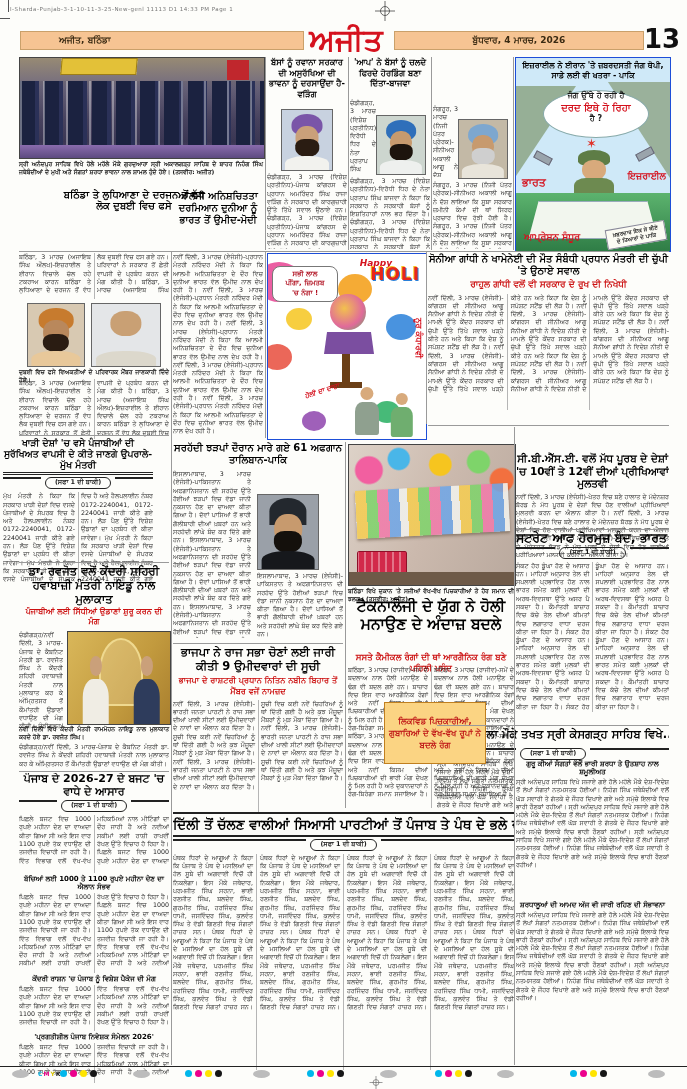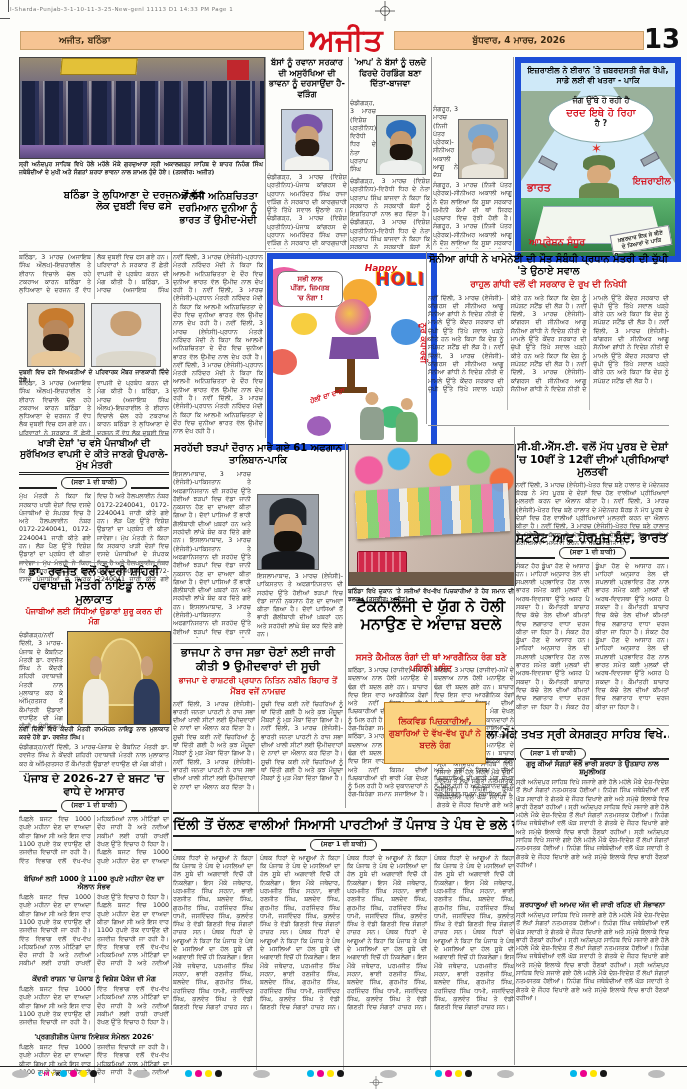--- a/index.html
+++ b/index.html
@@ -16,21 +16,21 @@
   .mast-title{font-size:30px;font-weight:bold;color:#d5121e;text-align:center;line-height:1;}
   .pagenum{font-size:26px;font-weight:bold;color:#111;text-align:right;}
   
   .bt{font-size:6.3px;line-height:1.32;text-align:justify;color:#222;overflow:hidden;}
   .cols2{column-count:2;column-gap:6px;column-rule:1px solid #b5b5b5;}
   .cols3{column-count:3;column-gap:7px;column-rule:1px solid #b5b5b5;}
   .cols4{column-count:4;column-gap:7px;column-rule:1px solid #b5b5b5;}
   .hl{font-weight:bold;color:#000;text-align:center;overflow:hidden;}
   .kick{font-weight:bold;color:#cc1111;text-align:center;overflow:hidden;}
   .cap{font-size:6px;font-weight:bold;line-height:1.25;text-align:justify;color:#111;}
-  .pill{display:flex;align-items:flex-end;gap:4px;}
+  .pill{display:flex;align-items:flex-start;gap:4px;}
   .pill::before,.pill::after{content:"";flex:1;border-top:2px solid #222;}
   .pill span{border:1px solid #222;border-radius:9px;padding:0 9px;font-size:6.5px;
              font-weight:bold;white-space:nowrap;line-height:1.5;}
   .subhead{font-size:7px;font-weight:bold;text-align:center;color:#000;}
   .vr{position:absolute;width:1px;background:#9a9a9a;}
   .hr{position:absolute;height:1px;background:#9a9a9a;}
   .pre{white-space:pre-line;}
   
   .photo{border:1px solid #444;overflow:hidden;}
   .photo-nihang{background:linear-gradient(180deg,#978a74 0%,#716a80 30%,#4e4763 62%,#403a57 84%,#6a5588 100%);}
@@ -69,21 +69,21 @@
   .shop-counter{position:absolute;left:0;bottom:0;width:100%;height:9%;background:#6e5a48;}
   .photo-meet{background:linear-gradient(120deg,#d9b75a,#c29a3e 60%,#a97f2e);}
   .meet-arch{position:absolute;left:30%;top:6%;width:40%;height:70%;border:2px solid #efd98f;
              border-radius:50% 50% 0 0;background:rgba(255,240,200,.25);}
   .meet-man{position:absolute;bottom:0;width:26%;height:74%;}
   .mm-head{position:absolute;left:50%;top:0;width:46%;height:30%;transform:translateX(-50%);
            background:#caa07a;border-radius:46%;}
   .mm-body{position:absolute;left:50%;bottom:0;width:100%;height:66%;transform:translateX(-50%);
            border-radius:40% 40% 0 0;}
   
-  .cart{border:6px solid #1d4ed8;overflow:hidden;}
+  .cart{border:1px solid #1d4ed8;overflow:hidden;}
   .cart1{background:#cfe9f8;}
   .c1-mtl{position:absolute;left:0;top:28px;width:60px;height:90px;background:#8fa98b;
           clip-path:polygon(0 0,100% 0,0 100%);opacity:.9;}
   .c1-mtr{position:absolute;right:0;top:24px;width:62px;height:96px;background:#93ab90;
           clip-path:polygon(0 0,100% 0,100% 100%);opacity:.9;}
   .c1-head{font-size:8px;font-weight:bold;text-align:center;line-height:1.25;color:#000;}
   .c1-bubble{position:absolute;background:#fff;border:1px solid #8aa;border-radius:50%;
              display:flex;flex-direction:column;align-items:center;justify-content:flex-start;
              font-weight:bold;font-size:8px;text-align:center;line-height:1.3;}
   .c1-red{color:#d5121e;font-size:10px;}
@@ -271,21 +271,21 @@
     <div class="c2-sig" style="right:2px;top:64px;">ਨੂਰ ਕੰਧਾਰਵੀ</div>
     <div class="c2-happy" style="left:36px;bottom:44px;transform:rotate(-18deg);font-size:7px;">ਹੋਲੀ ਦਾ ਦਾਦਾ</div>
   </div>
 
   <div class="abs" style="left:428px;top:253px;width:241px;height:171px;">
     <div class="hl" style="font-size:10px;line-height:1.18;">ਸੋਨੀਆ ਗਾਂਧੀ ਨੇ ਖਾਮੇਨੇਈ ਦੀ ਮੌਤ ਸੰਬੰਧੀ ਪ੍ਰਧਾਨ ਮੰਤਰੀ ਦੀ ਚੁੱਪੀ 'ਤੇ ਉਠਾਏ ਸਵਾਲ</div>
     <div class="kick" style="font-size:9px;margin-top:2px;">ਰਾਹੁਲ ਗਾਂਧੀ ਵਲੋਂ ਵੀ ਸਰਕਾਰ ਦੇ ਰੁਖ ਦੀ ਨਿਖੇਧੀ</div>
     <div class="bt cols3" style="margin-top:4px;height:116px;">ਨਵੀਂ ਦਿੱਲੀ, 3 ਮਾਰਚ (ਏਜੰਸੀ)-ਕਾਂਗਰਸ ਦੀ ਸੀਨੀਅਰ ਆਗੂ ਸੋਨੀਆ ਗਾਂਧੀ ਨੇ ਵਿਦੇਸ਼ ਨੀਤੀ ਦੇ ਮਾਮਲੇ ਉੱਤੇ ਕੇਂਦਰ ਸਰਕਾਰ ਦੀ ਚੁੱਪੀ ਉੱਤੇ ਤਿੱਖੇ ਸਵਾਲ ਖੜ੍ਹੇ ਕੀਤੇ ਹਨ ਅਤੇ ਕਿਹਾ ਕਿ ਦੇਸ਼ ਨੂੰ ਸਪੱਸ਼ਟ ਸਟੈਂਡ ਦੀ ਲੋੜ ਹੈ। ਨਵੀਂ ਦਿੱਲੀ, 3 ਮਾਰਚ (ਏਜੰਸੀ)-ਕਾਂਗਰਸ ਦੀ ਸੀਨੀਅਰ ਆਗੂ ਸੋਨੀਆ ਗਾਂਧੀ ਨੇ ਵਿਦੇਸ਼ ਨੀਤੀ ਦੇ ਮਾਮਲੇ ਉੱਤੇ ਕੇਂਦਰ ਸਰਕਾਰ ਦੀ ਚੁੱਪੀ ਉੱਤੇ ਤਿੱਖੇ ਸਵਾਲ ਖੜ੍ਹੇ ਕੀਤੇ ਹਨ ਅਤੇ ਕਿਹਾ ਕਿ ਦੇਸ਼ ਨੂੰ ਸਪੱਸ਼ਟ ਸਟੈਂਡ ਦੀ ਲੋੜ ਹੈ। ਨਵੀਂ ਦਿੱਲੀ, 3 ਮਾਰਚ (ਏਜੰਸੀ)-ਕਾਂਗਰਸ ਦੀ ਸੀਨੀਅਰ ਆਗੂ ਸੋਨੀਆ ਗਾਂਧੀ ਨੇ ਵਿਦੇਸ਼ ਨੀਤੀ ਦੇ ਮਾਮਲੇ ਉੱਤੇ ਕੇਂਦਰ ਸਰਕਾਰ ਦੀ ਚੁੱਪੀ ਉੱਤੇ ਤਿੱਖੇ ਸਵਾਲ ਖੜ੍ਹੇ ਕੀਤੇ ਹਨ ਅਤੇ ਕਿਹਾ ਕਿ ਦੇਸ਼ ਨੂੰ ਸਪੱਸ਼ਟ ਸਟੈਂਡ ਦੀ ਲੋੜ ਹੈ। ਨਵੀਂ ਦਿੱਲੀ, 3 ਮਾਰਚ (ਏਜੰਸੀ)-ਕਾਂਗਰਸ ਦੀ ਸੀਨੀਅਰ ਆਗੂ ਸੋਨੀਆ ਗਾਂਧੀ ਨੇ ਵਿਦੇਸ਼ ਨੀਤੀ ਦੇ ਮਾਮਲੇ ਉੱਤੇ ਕੇਂਦਰ ਸਰਕਾਰ ਦੀ ਚੁੱਪੀ ਉੱਤੇ ਤਿੱਖੇ ਸਵਾਲ ਖੜ੍ਹੇ ਕੀਤੇ ਹਨ ਅਤੇ ਕਿਹਾ ਕਿ ਦੇਸ਼ ਨੂੰ ਸਪੱਸ਼ਟ ਸਟੈਂਡ ਦੀ ਲੋੜ ਹੈ। ਨਵੀਂ ਦਿੱਲੀ, 3 ਮਾਰਚ (ਏਜੰਸੀ)-ਕਾਂਗਰਸ ਦੀ ਸੀਨੀਅਰ ਆਗੂ ਸੋਨੀਆ ਗਾਂਧੀ ਨੇ ਵਿਦੇਸ਼ ਨੀਤੀ ਦੇ ਮਾਮਲੇ ਉੱਤੇ ਕੇਂਦਰ ਸਰਕਾਰ ਦੀ ਚੁੱਪੀ ਉੱਤੇ ਤਿੱਖੇ ਸਵਾਲ ਖੜ੍ਹੇ ਕੀਤੇ ਹਨ ਅਤੇ ਕਿਹਾ ਕਿ ਦੇਸ਼ ਨੂੰ ਸਪੱਸ਼ਟ ਸਟੈਂਡ ਦੀ ਲੋੜ ਹੈ। </div>
   </div>
 
-  <div class="abs" style="left:516px;top:440px;width:153px;height:100px;">
+  <div class="abs" style="left:516px;top:452px;width:153px;height:100px;">
     <div class="hl" style="font-size:10.5px;line-height:1.2;">ਸੀ.ਬੀ.ਐੱਸ.ਈ. ਵਲੋਂ ਮੱਧ ਪੂਰਬ ਦੇ ਦੇਸ਼ਾਂ 'ਚ 10ਵੀਂ ਤੇ 12ਵੀਂ ਦੀਆਂ ਪ੍ਰੀਖਿਆਵਾਂ ਮੁਲਤਵੀ</div>
     <div class="bt" style="margin-top:3px;height:64px;">ਨਵੀਂ ਦਿੱਲੀ, 3 ਮਾਰਚ (ਏਜੰਸੀ)-ਖੇਤਰ ਵਿਚ ਬਣੇ ਹਾਲਾਤ ਦੇ ਮੱਦੇਨਜ਼ਰ ਬੋਰਡ ਨੇ ਮੱਧ ਪੂਰਬ ਦੇ ਦੇਸ਼ਾਂ ਵਿਚ ਹੋਣ ਵਾਲੀਆਂ ਪ੍ਰੀਖਿਆਵਾਂ ਮੁਲਤਵੀ ਕਰਨ ਦਾ ਐਲਾਨ ਕੀਤਾ ਹੈ। ਨਵੀਂ ਦਿੱਲੀ, 3 ਮਾਰਚ (ਏਜੰਸੀ)-ਖੇਤਰ ਵਿਚ ਬਣੇ ਹਾਲਾਤ ਦੇ ਮੱਦੇਨਜ਼ਰ ਬੋਰਡ ਨੇ ਮੱਧ ਪੂਰਬ ਦੇ ਦੇਸ਼ਾਂ ਵਿਚ ਹੋਣ ਵਾਲੀਆਂ ਪ੍ਰੀਖਿਆਵਾਂ ਮੁਲਤਵੀ ਕਰਨ ਦਾ ਐਲਾਨ ਕੀਤਾ ਹੈ। ਨਵੀਂ ਦਿੱਲੀ, 3 ਮਾਰਚ (ਏਜੰਸੀ)-ਖੇਤਰ ਵਿਚ ਬਣੇ ਹਾਲਾਤ ਦੇ ਮੱਦੇਨਜ਼ਰ ਬੋਰਡ ਨੇ ਮੱਧ ਪੂਰਬ ਦੇ ਦੇਸ਼ਾਂ ਵਿਚ ਹੋਣ ਵਾਲੀਆਂ ਪ੍ਰੀਖਿਆਵਾਂ ਮੁਲਤਵੀ ਕਰਨ ਦਾ ਐਲਾਨ ਕੀਤਾ ਹੈ। </div>
   </div>
 
   <div class="abs" style="left:516px;top:531px;width:153px;height:192px;">
     <div class="hl" style="font-size:12.5px;line-height:1.1;white-space:nowrap;">ਸਟਰੇਟ ਆਫ ਹੋਰਮੁਜ਼ ਬੰਦ, ਭਾਰਤ ਲਈ ਤੇਲ...</div>
     <div class="pill" style="margin-top:2px;">
       <span>(ਸਫਾ 1 ਦੀ ਬਾਕੀ)</span>
     </div>
     <div class="bt cols2" style="margin-top:3px;height:150px;">ਸੰਕਟ ਹੋਰ ਡੂੰਘਾ ਹੋਣ ਦੇ ਆਸਾਰ ਹਨ। ਮਾਹਿਰਾਂ ਅਨੁਸਾਰ ਤੇਲ ਦੀ ਸਪਲਾਈ ਪ੍ਰਭਾਵਿਤ ਹੋਣ ਨਾਲ ਭਾਰਤ ਸਮੇਤ ਕਈ ਮੁਲਕਾਂ ਦੀ ਅਰਥ-ਵਿਵਸਥਾ ਉੱਤੇ ਅਸਰ ਪੈ ਸਕਦਾ ਹੈ। ਕੌਮਾਂਤਰੀ ਬਾਜ਼ਾਰ ਵਿਚ ਕੱਚੇ ਤੇਲ ਦੀਆਂ ਕੀਮਤਾਂ ਵਿਚ ਲਗਾਤਾਰ ਵਾਧਾ ਦਰਜ ਕੀਤਾ ਜਾ ਰਿਹਾ ਹੈ। ਸੰਕਟ ਹੋਰ ਡੂੰਘਾ ਹੋਣ ਦੇ ਆਸਾਰ ਹਨ। ਮਾਹਿਰਾਂ ਅਨੁਸਾਰ ਤੇਲ ਦੀ ਸਪਲਾਈ ਪ੍ਰਭਾਵਿਤ ਹੋਣ ਨਾਲ ਭਾਰਤ ਸਮੇਤ ਕਈ ਮੁਲਕਾਂ ਦੀ ਅਰਥ-ਵਿਵਸਥਾ ਉੱਤੇ ਅਸਰ ਪੈ ਸਕਦਾ ਹੈ। ਕੌਮਾਂਤਰੀ ਬਾਜ਼ਾਰ ਵਿਚ ਕੱਚੇ ਤੇਲ ਦੀਆਂ ਕੀਮਤਾਂ ਵਿਚ ਲਗਾਤਾਰ ਵਾਧਾ ਦਰਜ ਕੀਤਾ ਜਾ ਰਿਹਾ ਹੈ। ਸੰਕਟ ਹੋਰ ਡੂੰਘਾ ਹੋਣ ਦੇ ਆਸਾਰ ਹਨ। ਮਾਹਿਰਾਂ ਅਨੁਸਾਰ ਤੇਲ ਦੀ ਸਪਲਾਈ ਪ੍ਰਭਾਵਿਤ ਹੋਣ ਨਾਲ ਭਾਰਤ ਸਮੇਤ ਕਈ ਮੁਲਕਾਂ ਦੀ ਅਰਥ-ਵਿਵਸਥਾ ਉੱਤੇ ਅਸਰ ਪੈ ਸਕਦਾ ਹੈ। ਕੌਮਾਂਤਰੀ ਬਾਜ਼ਾਰ ਵਿਚ ਕੱਚੇ ਤੇਲ ਦੀਆਂ ਕੀਮਤਾਂ ਵਿਚ ਲਗਾਤਾਰ ਵਾਧਾ ਦਰਜ ਕੀਤਾ ਜਾ ਰਿਹਾ ਹੈ। ਸੰਕਟ ਹੋਰ ਡੂੰਘਾ ਹੋਣ ਦੇ ਆਸਾਰ ਹਨ। ਮਾਹਿਰਾਂ ਅਨੁਸਾਰ ਤੇਲ ਦੀ ਸਪਲਾਈ ਪ੍ਰਭਾਵਿਤ ਹੋਣ ਨਾਲ ਭਾਰਤ ਸਮੇਤ ਕਈ ਮੁਲਕਾਂ ਦੀ ਅਰਥ-ਵਿਵਸਥਾ ਉੱਤੇ ਅਸਰ ਪੈ ਸਕਦਾ ਹੈ। ਕੌਮਾਂਤਰੀ ਬਾਜ਼ਾਰ ਵਿਚ ਕੱਚੇ ਤੇਲ ਦੀਆਂ ਕੀਮਤਾਂ ਵਿਚ ਲਗਾਤਾਰ ਵਾਧਾ ਦਰਜ ਕੀਤਾ ਜਾ ਰਿਹਾ ਹੈ। </div>
@@ -298,21 +298,21 @@
     <span>(ਸਫਾ 1 ਦੀ ਬਾਕੀ)</span>
   </div>
   <div class="abs bt" style="left:437px;top:760px;width:76px;height:50px;">ਸ੍ਰੀ ਅਨੰਦਪੁਰ ਸਾਹਿਬ ਵਿਖੇ ਸਜਾਏ ਗਏ ਹੋਲੇ ਮਹੱਲੇ ਮੌਕੇ ਦੇਸ਼-ਵਿਦੇਸ਼ ਤੋਂ ਲੱਖਾਂ ਸੰਗਤਾਂ ਨਤਮਸਤਕ ਹੋਈਆਂ। ਨਿਹੰਗ ਸਿੰਘ ਜਥੇਬੰਦੀਆਂ ਵਲੋਂ ਘੋੜ ਸਵਾਰੀ ਤੇ ਗੱਤਕੇ ਦੇ ਜੌਹਰ ਦਿਖਾਏ ਗਏ ਅਤੇ ਸਮੁੱਚੇ ਇਲਾਕੇ ਵਿਚ ਭਾਰੀ ਰੌਣਕਾਂ ਰਹੀਆਂ।</div>
   <div class="abs" style="left:516px;top:760px;width:153px;height:305px;">
     <div class="subhead">ਗੁਰੂ ਕੀਆਂ ਸੰਗਤਾਂ ਵੱਲੋਂ ਭਾਰੀ ਸ਼ਰਧਾ ਤੇ ਉਤਸ਼ਾਹ ਨਾਲ ਸ਼ਮੂਲੀਅਤ</div>
     <div class="bt" style="height:120px;margin-top:2px;">ਸ੍ਰੀ ਅਨੰਦਪੁਰ ਸਾਹਿਬ ਵਿਖੇ ਸਜਾਏ ਗਏ ਹੋਲੇ ਮਹੱਲੇ ਮੌਕੇ ਦੇਸ਼-ਵਿਦੇਸ਼ ਤੋਂ ਲੱਖਾਂ ਸੰਗਤਾਂ ਨਤਮਸਤਕ ਹੋਈਆਂ। ਨਿਹੰਗ ਸਿੰਘ ਜਥੇਬੰਦੀਆਂ ਵਲੋਂ ਘੋੜ ਸਵਾਰੀ ਤੇ ਗੱਤਕੇ ਦੇ ਜੌਹਰ ਦਿਖਾਏ ਗਏ ਅਤੇ ਸਮੁੱਚੇ ਇਲਾਕੇ ਵਿਚ ਭਾਰੀ ਰੌਣਕਾਂ ਰਹੀਆਂ। ਸ੍ਰੀ ਅਨੰਦਪੁਰ ਸਾਹਿਬ ਵਿਖੇ ਸਜਾਏ ਗਏ ਹੋਲੇ ਮਹੱਲੇ ਮੌਕੇ ਦੇਸ਼-ਵਿਦੇਸ਼ ਤੋਂ ਲੱਖਾਂ ਸੰਗਤਾਂ ਨਤਮਸਤਕ ਹੋਈਆਂ। ਨਿਹੰਗ ਸਿੰਘ ਜਥੇਬੰਦੀਆਂ ਵਲੋਂ ਘੋੜ ਸਵਾਰੀ ਤੇ ਗੱਤਕੇ ਦੇ ਜੌਹਰ ਦਿਖਾਏ ਗਏ ਅਤੇ ਸਮੁੱਚੇ ਇਲਾਕੇ ਵਿਚ ਭਾਰੀ ਰੌਣਕਾਂ ਰਹੀਆਂ। ਸ੍ਰੀ ਅਨੰਦਪੁਰ ਸਾਹਿਬ ਵਿਖੇ ਸਜਾਏ ਗਏ ਹੋਲੇ ਮਹੱਲੇ ਮੌਕੇ ਦੇਸ਼-ਵਿਦੇਸ਼ ਤੋਂ ਲੱਖਾਂ ਸੰਗਤਾਂ ਨਤਮਸਤਕ ਹੋਈਆਂ। ਨਿਹੰਗ ਸਿੰਘ ਜਥੇਬੰਦੀਆਂ ਵਲੋਂ ਘੋੜ ਸਵਾਰੀ ਤੇ ਗੱਤਕੇ ਦੇ ਜੌਹਰ ਦਿਖਾਏ ਗਏ ਅਤੇ ਸਮੁੱਚੇ ਇਲਾਕੇ ਵਿਚ ਭਾਰੀ ਰੌਣਕਾਂ ਰਹੀਆਂ। </div>
     <div class="subhead" style="margin-top:3px;">ਸ਼ਰਧਾਲੂਆਂ ਦੀ ਆਮਦ ਅੱਜ ਵੀ ਜਾਰੀ ਰਹਿਣ ਦੀ ਸੰਭਾਵਨਾ</div>
     <div class="bt" style="height:140px;margin-top:2px;">ਸ੍ਰੀ ਅਨੰਦਪੁਰ ਸਾਹਿਬ ਵਿਖੇ ਸਜਾਏ ਗਏ ਹੋਲੇ ਮਹੱਲੇ ਮੌਕੇ ਦੇਸ਼-ਵਿਦੇਸ਼ ਤੋਂ ਲੱਖਾਂ ਸੰਗਤਾਂ ਨਤਮਸਤਕ ਹੋਈਆਂ। ਨਿਹੰਗ ਸਿੰਘ ਜਥੇਬੰਦੀਆਂ ਵਲੋਂ ਘੋੜ ਸਵਾਰੀ ਤੇ ਗੱਤਕੇ ਦੇ ਜੌਹਰ ਦਿਖਾਏ ਗਏ ਅਤੇ ਸਮੁੱਚੇ ਇਲਾਕੇ ਵਿਚ ਭਾਰੀ ਰੌਣਕਾਂ ਰਹੀਆਂ। ਸ੍ਰੀ ਅਨੰਦਪੁਰ ਸਾਹਿਬ ਵਿਖੇ ਸਜਾਏ ਗਏ ਹੋਲੇ ਮਹੱਲੇ ਮੌਕੇ ਦੇਸ਼-ਵਿਦੇਸ਼ ਤੋਂ ਲੱਖਾਂ ਸੰਗਤਾਂ ਨਤਮਸਤਕ ਹੋਈਆਂ। ਨਿਹੰਗ ਸਿੰਘ ਜਥੇਬੰਦੀਆਂ ਵਲੋਂ ਘੋੜ ਸਵਾਰੀ ਤੇ ਗੱਤਕੇ ਦੇ ਜੌਹਰ ਦਿਖਾਏ ਗਏ ਅਤੇ ਸਮੁੱਚੇ ਇਲਾਕੇ ਵਿਚ ਭਾਰੀ ਰੌਣਕਾਂ ਰਹੀਆਂ। ਸ੍ਰੀ ਅਨੰਦਪੁਰ ਸਾਹਿਬ ਵਿਖੇ ਸਜਾਏ ਗਏ ਹੋਲੇ ਮਹੱਲੇ ਮੌਕੇ ਦੇਸ਼-ਵਿਦੇਸ਼ ਤੋਂ ਲੱਖਾਂ ਸੰਗਤਾਂ ਨਤਮਸਤਕ ਹੋਈਆਂ। ਨਿਹੰਗ ਸਿੰਘ ਜਥੇਬੰਦੀਆਂ ਵਲੋਂ ਘੋੜ ਸਵਾਰੀ ਤੇ ਗੱਤਕੇ ਦੇ ਜੌਹਰ ਦਿਖਾਏ ਗਏ ਅਤੇ ਸਮੁੱਚੇ ਇਲਾਕੇ ਵਿਚ ਭਾਰੀ ਰੌਣਕਾਂ ਰਹੀਆਂ। </div>
   </div>
 
-  <div class="abs" style="left:19px;top:437px;width:150px;height:125px;">
+  <div class="abs" style="left:3px;top:437px;width:150px;height:125px;">
     <div class="hl" style="font-size:9.3px;line-height:1.2;border-bottom:3px double #222;padding-bottom:2px;">ਖਾੜੀ ਦੇਸ਼ਾਂ 'ਚ ਵਸੇ ਪੰਜਾਬੀਆਂ ਦੀ ਸੁਰੱਖਿਅਤ ਵਾਪਸੀ ਦੇ ਕੀਤੇ ਜਾਣਗੇ ਉਪਰਾਲੇ-ਮੁੱਖ ਮੰਤਰੀ</div>
     <div class="pill" style="margin-top:2px;">
       <span>(ਸਫਾ 1 ਦੀ ਬਾਕੀ)</span>
     </div>
     <div class="bt cols2" style="margin-top:3px;height:92px;">ਮੁੱਖ ਮੰਤਰੀ ਨੇ ਕਿਹਾ ਕਿ ਸਰਕਾਰ ਖਾੜੀ ਦੇਸ਼ਾਂ ਵਿਚ ਵਸਦੇ ਪੰਜਾਬੀਆਂ ਦੇ ਸੰਪਰਕ ਵਿਚ ਹੈ ਅਤੇ ਹੈਲਪਲਾਈਨ ਨੰਬਰ 0172-2240041, 0172-2240041 ਜਾਰੀ ਕੀਤੇ ਗਏ ਹਨ। ਲੋੜ ਪੈਣ ਉੱਤੇ ਵਿਸ਼ੇਸ਼ ਉਡਾਣਾਂ ਦਾ ਪ੍ਰਬੰਧ ਵੀ ਕੀਤਾ ਜਾਵੇਗਾ। ਮੁੱਖ ਮੰਤਰੀ ਨੇ ਕਿਹਾ ਕਿ ਸਰਕਾਰ ਖਾੜੀ ਦੇਸ਼ਾਂ ਵਿਚ ਵਸਦੇ ਪੰਜਾਬੀਆਂ ਦੇ ਸੰਪਰਕ ਵਿਚ ਹੈ ਅਤੇ ਹੈਲਪਲਾਈਨ ਨੰਬਰ 0172-2240041, 0172-2240041 ਜਾਰੀ ਕੀਤੇ ਗਏ ਹਨ। ਲੋੜ ਪੈਣ ਉੱਤੇ ਵਿਸ਼ੇਸ਼ ਉਡਾਣਾਂ ਦਾ ਪ੍ਰਬੰਧ ਵੀ ਕੀਤਾ ਜਾਵੇਗਾ। ਮੁੱਖ ਮੰਤਰੀ ਨੇ ਕਿਹਾ ਕਿ ਸਰਕਾਰ ਖਾੜੀ ਦੇਸ਼ਾਂ ਵਿਚ ਵਸਦੇ ਪੰਜਾਬੀਆਂ ਦੇ ਸੰਪਰਕ ਵਿਚ ਹੈ ਅਤੇ ਹੈਲਪਲਾਈਨ ਨੰਬਰ 0172-2240041, 0172-2240041 ਜਾਰੀ ਕੀਤੇ ਗਏ ਹਨ। ਲੋੜ ਪੈਣ ਉੱਤੇ ਵਿਸ਼ੇਸ਼ ਉਡਾਣਾਂ ਦਾ ਪ੍ਰਬੰਧ ਵੀ ਕੀਤਾ ਜਾਵੇਗਾ। </div>
   </div>
 
   <div class="abs" style="left:19px;top:565px;width:150px;height:205px;">
     <div class="hl" style="font-size:11.5px;line-height:1.2;">ਡਾ. ਰਵਜੋਤ ਵਲੋਂ ਕੇਂਦਰੀ ਸ਼ਹਿਰੀ ਹਵਾਬਾਜ਼ੀ ਮੰਤਰੀ ਨਾਇਡੂ ਨਾਲ ਮੁਲਾਕਾਤ</div>
     <div class="kick" style="font-size:8px;margin-top:1px;">ਪੰਜਾਬੀਆਂ ਲਈ ਸਿੱਧੀਆਂ ਉਡਾਣਾਂ ਸ਼ੁਰੂ ਕਰਨ ਦੀ ਮੰਗ</div>

